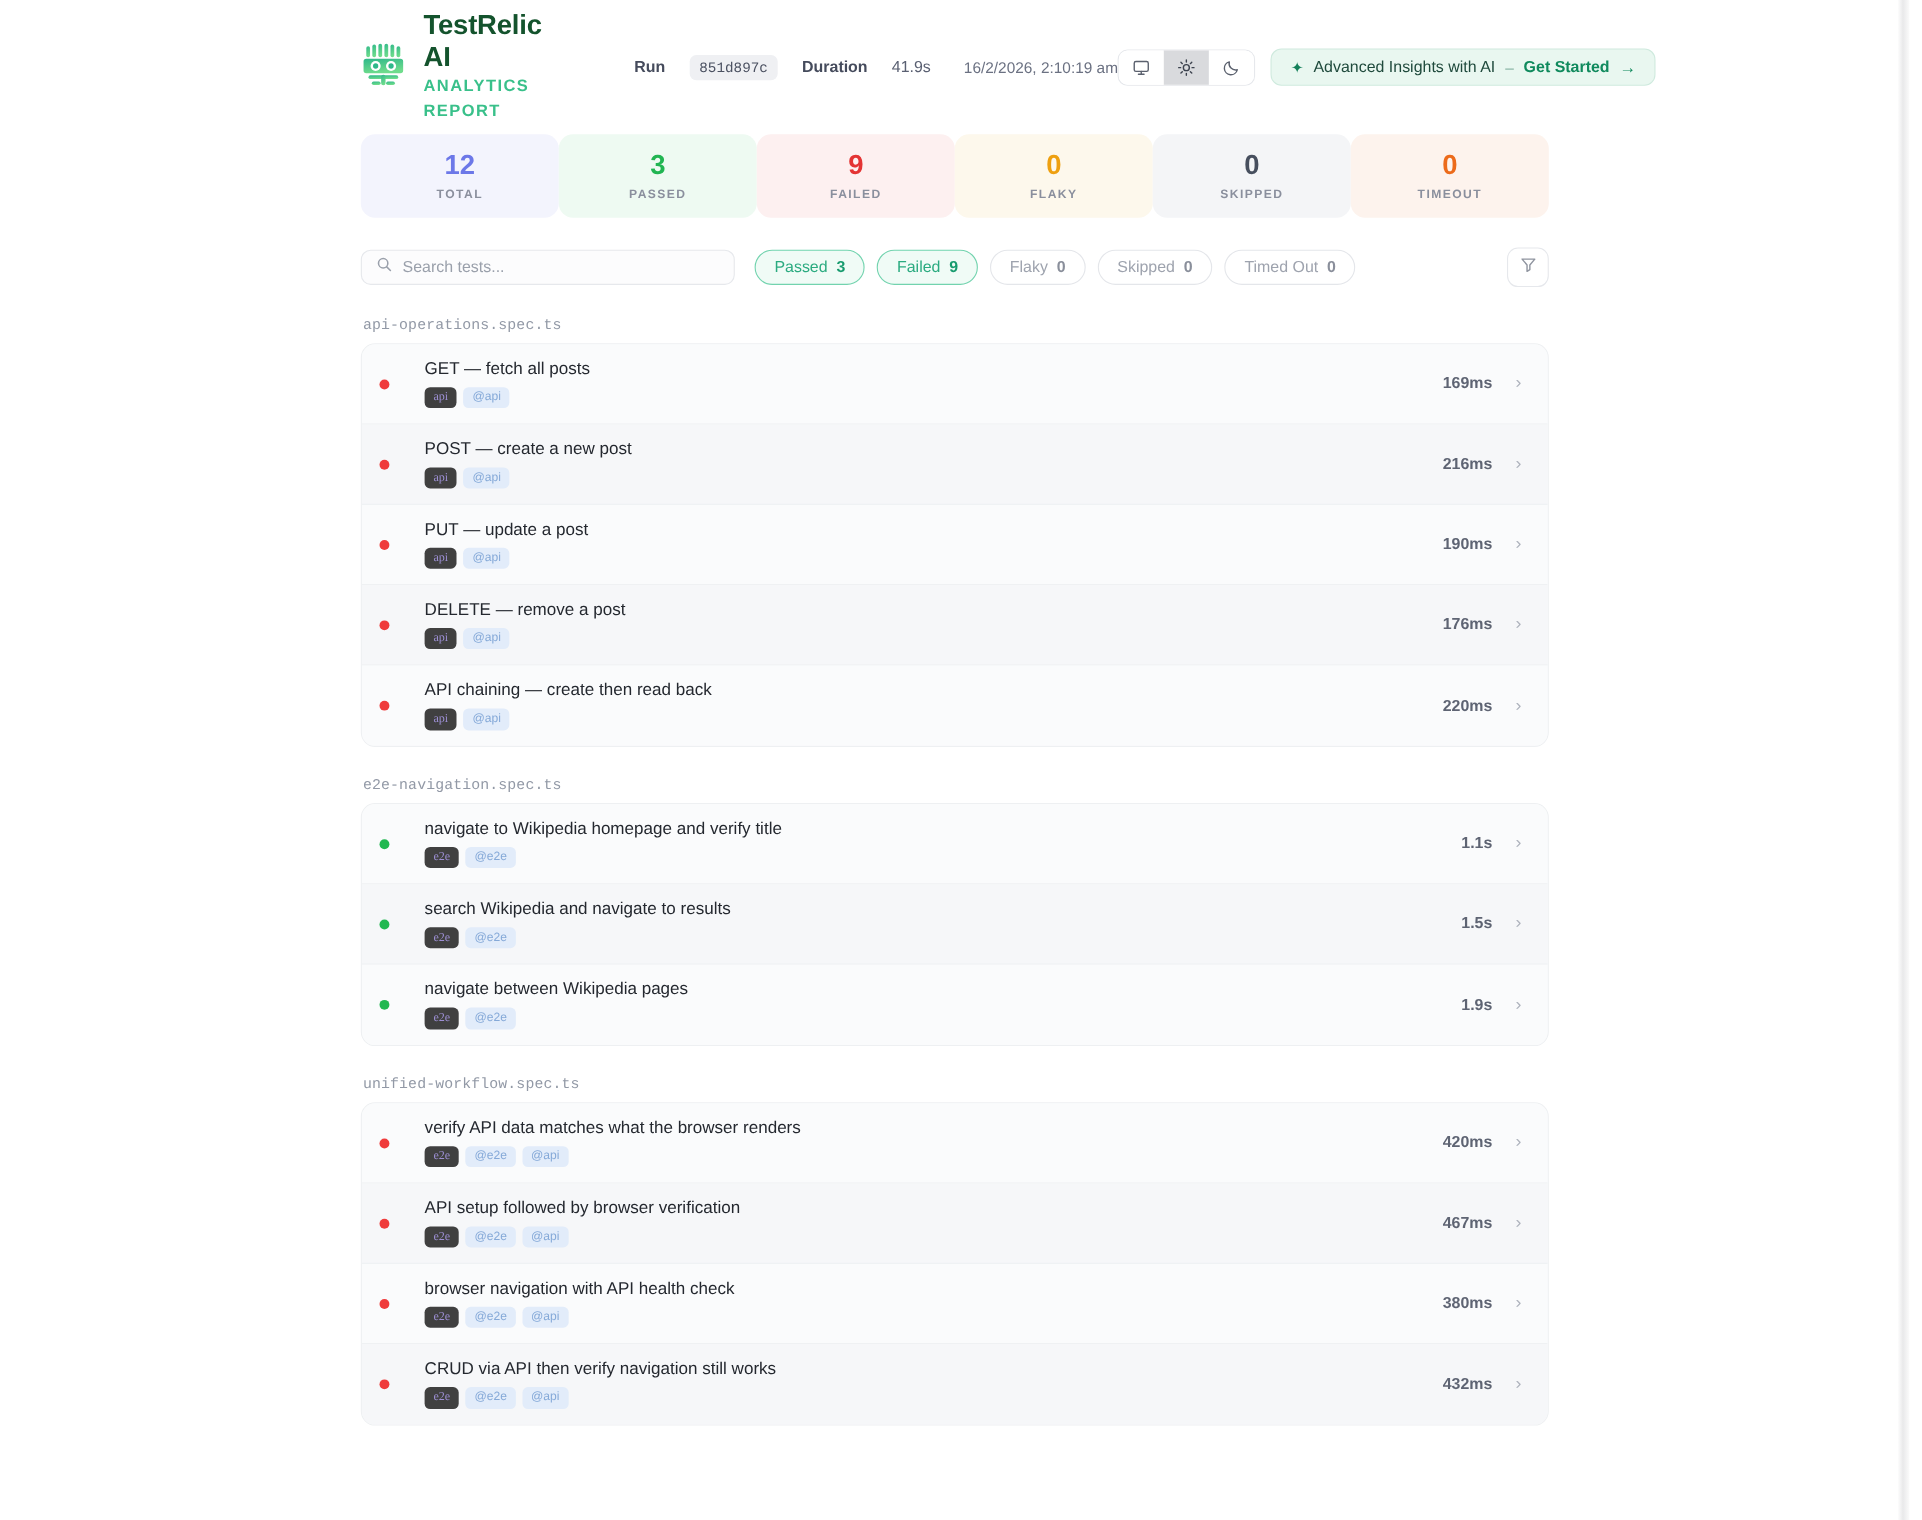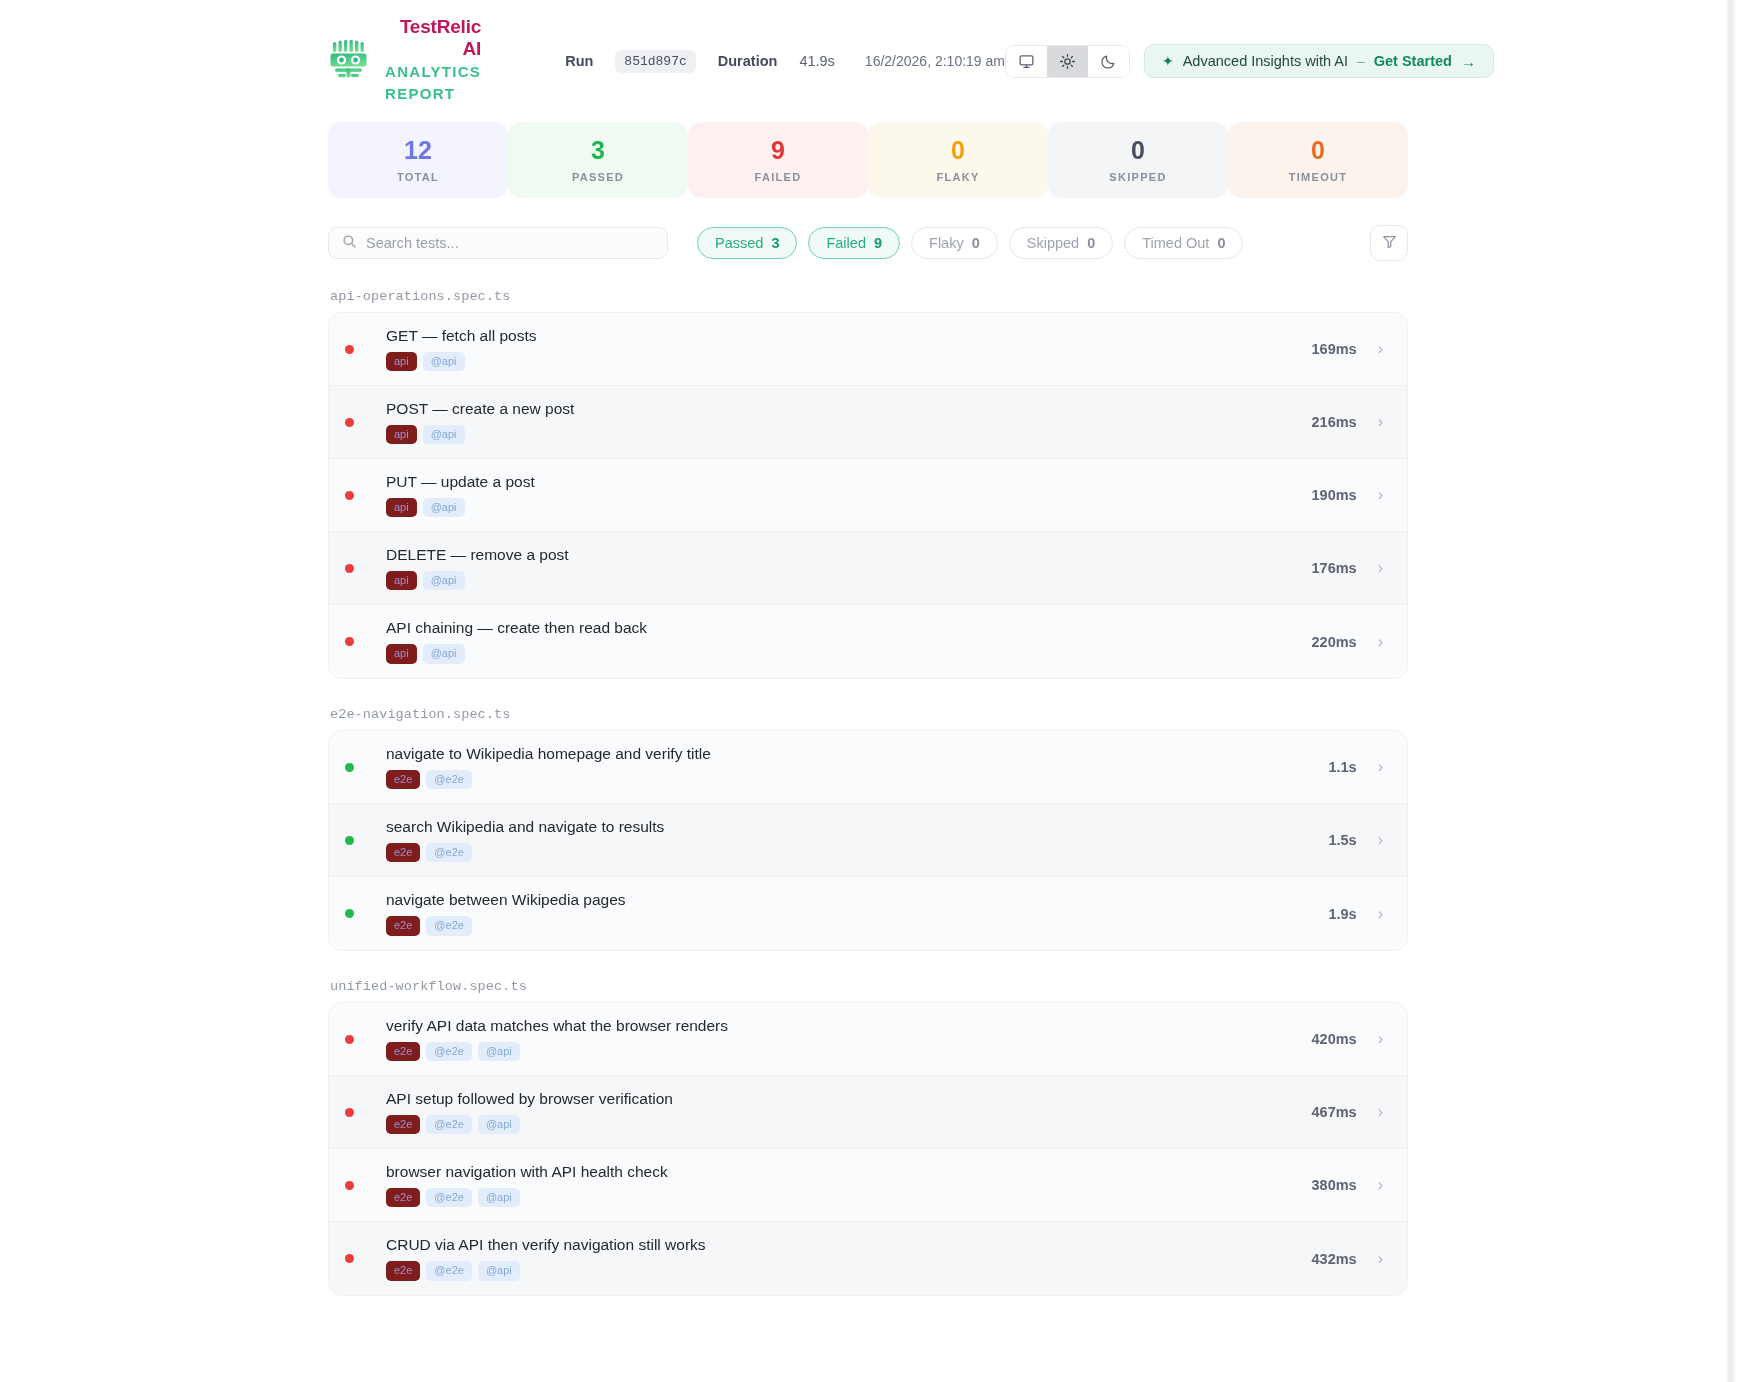--- a/index.html
+++ b/index.html
@@ -25,22 +25,22 @@
   }
 
   .wrap { width: 1080px; margin: 0 auto; padding-top: 30px; }
 
   
   .header { display: flex; align-items: center; height: 62px; }
   .brand { display: flex; align-items: center; gap: 13px; }
   .logo { width: 44px; height: 44px; flex: none; }
   .brand-text { display: flex; flex-direction: column; justify-content: center; }
   .brand-title {
-    font-size: 19px; font-weight: bold; color: #be185d;
-    letter-spacing: -0.2px; line-height: 1.15; text-align: right;
+    font-size: 25px; font-weight: bold; color: #14532d;
+    letter-spacing: -0.2px; line-height: 1.15;
   }
   .brand-sub {
     font-size: 15px; font-weight: bold; color: #39c08a;
     letter-spacing: 1.3px; line-height: 1.5; margin-top: 1px;
   }
 
   .meta { display: flex; align-items: center; gap: 22px; margin-left: 84px; white-space: nowrap; }
   .meta-label { font-size: 14.5px; font-weight: bold; color: #454b5c; }
   .meta-val { font-size: 14.5px; color: #5a6072; }
   .run-chip {
@@ -90,21 +90,21 @@
     letter-spacing: 1.3px; margin-top: 7px;
   }
   .s-total   { background: #f3f4fd; }
   .s-passed  { background: #eefaf2; }
   .s-failed  { background: #fdf0f0; }
   .s-flaky   { background: #fdf8ec; }
   .s-skipped { background: #f4f5f7; }
   .s-timeout { background: #fdf3ed; }
 
   
-  .filters { display: flex; align-items: center; gap: 29px; margin-top: 27px; }
+  .filters { display: flex; align-items: center; gap: 18px; margin-top: 27px; }
   .search {
     width: 340px; height: 32px;
     border: 1px solid #e6e8ec; border-radius: 9px;
     background: #fcfcfd;
     display: flex; align-items: center; gap: 9px; padding: 0 13px;
   }
   .search input {
     border: none; outline: none; background: transparent;
     font-family: "Liberation Sans", sans-serif;
     font-size: 14.5px; color: #30343f; width: 100%;
@@ -154,21 +154,21 @@
   .dot.failed { background: #ef3b3b; }
   .dot.passed { background: #22b851; }
 
   .row-main { display: flex; flex-direction: column; gap: 7px; min-width: 0; }
   .row-title { font-size: 15.5px; color: #24282f; line-height: 1.15; }
   .tags { display: flex; gap: 6px; }
   .tag {
     font-size: 11px; border-radius: 5px; padding: 3px 8px 3px 8px;
     line-height: 1.25;
   }
-  .tag.kind { background: #7f1d1d; color: #9d8fd4; }
+  .tag.kind { background: #404040; color: #9d8fd4; font-family: Liberation Serif, serif; }
   .tag.at   { background: #e2ecfa; color: #85a9d8; }
 
   .row-right { margin-left: auto; display: flex; align-items: center; gap: 21px; }
   .dur { font-size: 14.5px; font-weight: bold; color: #5e6473; }
   .chev { color: #aeb3bd; font-size: 16px; line-height: 1; }
 </style>
 </head>
 <body>
 
 <div class="page">

